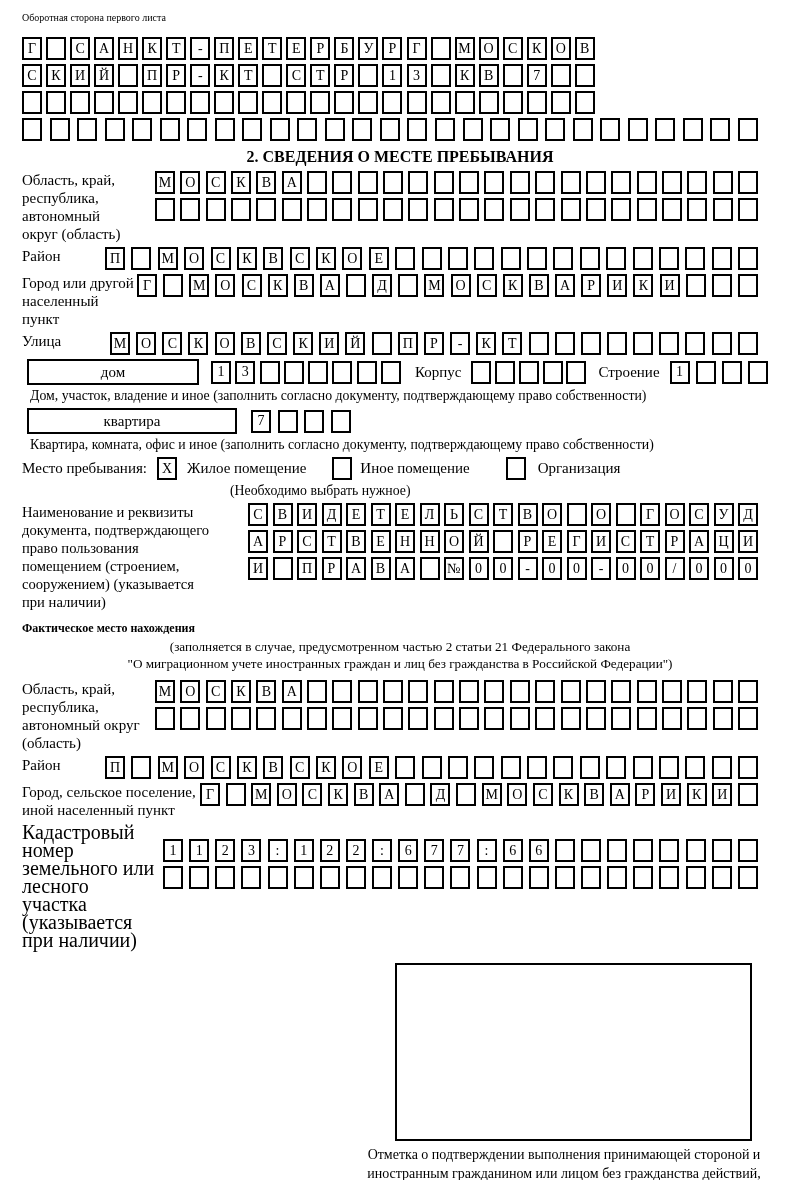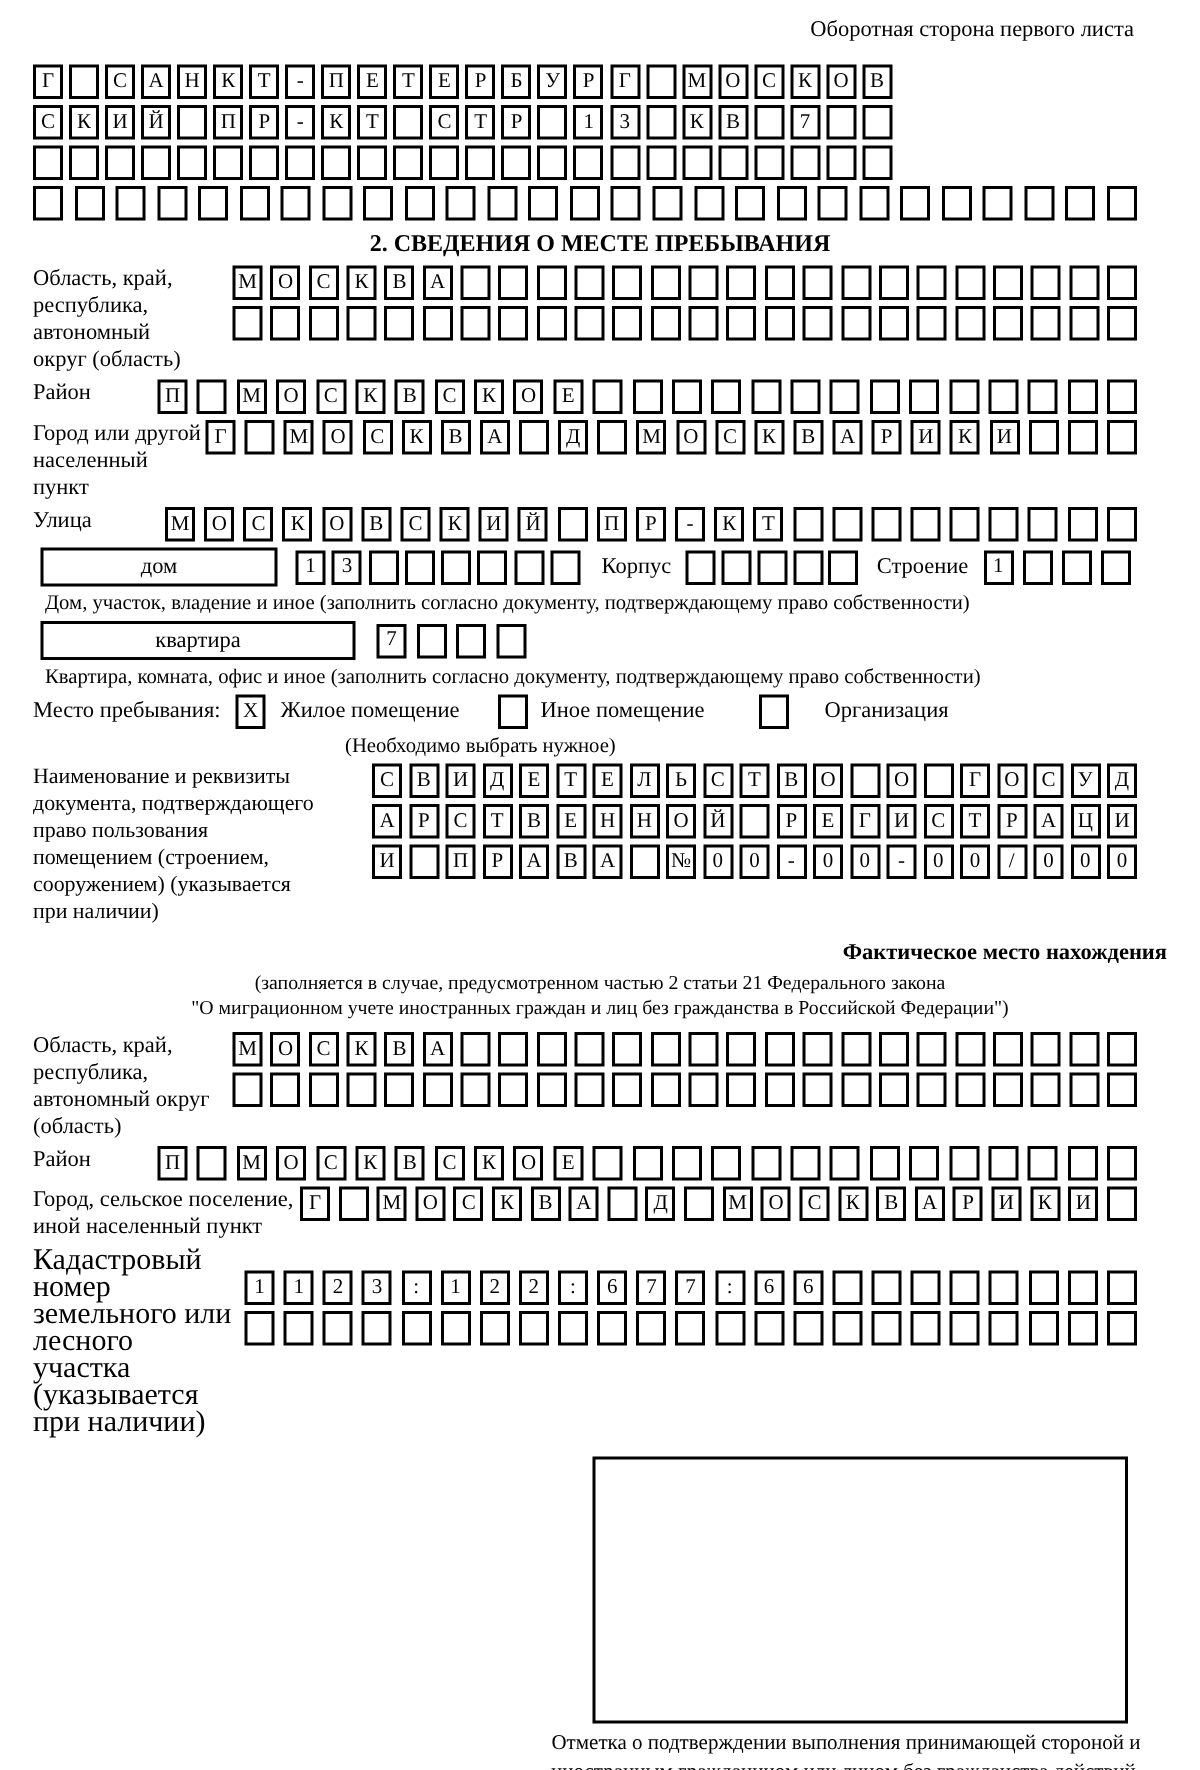--- a/index.html
+++ b/index.html
@@ -1,30 +1,30 @@
 <!DOCTYPE html>
 <html><head>
 <meta charset="utf-8">
 <style>
   html,body{margin:0;padding:0;background:#fff;}
   body{width:800px;height:1180px;overflow:hidden;color:#000;
        font-family:"Liberation Serif","DejaVu Serif",serif;}
   .page{box-sizing:border-box;width:800px;padding:12px 22px 0 22px;}
-  .hdr{text-align:right;font-size:15px;padding-right:22px;}
+  .hdr{font-size:10px;padding-right:22px;}
   .row{display:flex;align-items:flex-start;margin-top:4px;}
   .row.vc{align-items:center;}
   .lbl{font-size:15px;line-height:18px;white-space:pre-line;flex:none;}
   .cellcol{flex:none;}
   .cellcol .cells{margin-bottom:4px;}
   .cells{display:flex;justify-content:space-between;flex:none;height:23px;}
   .cell{width:20px;height:23px;border:2px solid #000;box-sizing:border-box;flex:none;
         display:flex;align-items:center;justify-content:center;font-size:14px;}
   .note{text-align:center;font-size:13.2px;margin-top:3px;}
   .sec-title{text-align:center;font-weight:bold;font-size:16px;margin:7px 0 5px 0;}
-  .sub-title{text-align:right;font-weight:bold;font-size:15px;margin:10px 0 3px 0;font-family:Liberation Serif, serif;}
+  .sub-title{text-align:left;font-weight:bold;font-size:12px;margin:10px 0 3px 0;font-family:Liberation Serif, serif;}
   .caption{font-size:13.8px;margin:3px 0 3px 8px;}
   .inl{font-size:15px;flex:none;}
   .box-label{border:2px solid #000;height:26px;box-sizing:border-box;flex:none;
              display:flex;align-items:center;justify-content:center;font-size:15px;}
   .stamp-box{border:2px solid #000;box-sizing:border-box;width:357px;height:178px;
              margin-left:373px;margin-top:14px;}
   .stamp-caption{width:440px;margin-left:322px;text-align:center;font-size:14px;
                  line-height:19px;margin-top:4px;}
 </style>
 </head>
@@ -296,21 +296,21 @@
         <span class="cell"></span>
         <span class="cell"></span>
         <span class="cell"></span>
         <span class="cell"></span>
         <span class="cell"></span>
         <span class="cell"></span>
       </div>
   </div>
 
   <div class="row vc">
-    <div class="box-label" style="width:158px;margin-left:5px">дом</div>
+    <div class="box-label" style="width:172px;margin-left:5px">дом</div>
     <div class="cells" style="width:190px;margin-left:12px">
         <span class="cell">1</span>
         <span class="cell">3</span>
         <span class="cell"></span>
         <span class="cell"></span>
         <span class="cell"></span>
         <span class="cell"></span>
         <span class="cell"></span>
         <span class="cell"></span>
       </div>
@@ -343,21 +343,21 @@
   </div>
   <div class="caption">Квартира, комната, офис и иное (заполнить согласно документу, подтверждающему право собственности)</div>
 
   <div class="row vc">
     <span class="inl">Место пребывания:</span>
     <span class="cell" style="margin-left:10px">X</span>
     <span class="inl" style="margin-left:10px">Жилое помещение</span>
     <span class="cell" style="margin-left:26px"></span>
     <span class="inl" style="margin-left:8px">Иное помещение</span>
     <span class="cell" style="margin-left:36px"></span>
-    <span class="inl" style="margin-left:24px">Организация</span>
+    <span class="inl" style="margin-left:12px">Организация</span>
   </div>
   <div class="caption" style="margin-left:208px">(Необходимо выбрать нужное)</div>
 
   <div class="row">
     <div class="lbl" style="width:226px;font-size:14.6px">Наименование и реквизиты
 документа, подтверждающего
 право пользования
 помещением (строением,
 сооружением) (указывается
 при наличии)</div>

